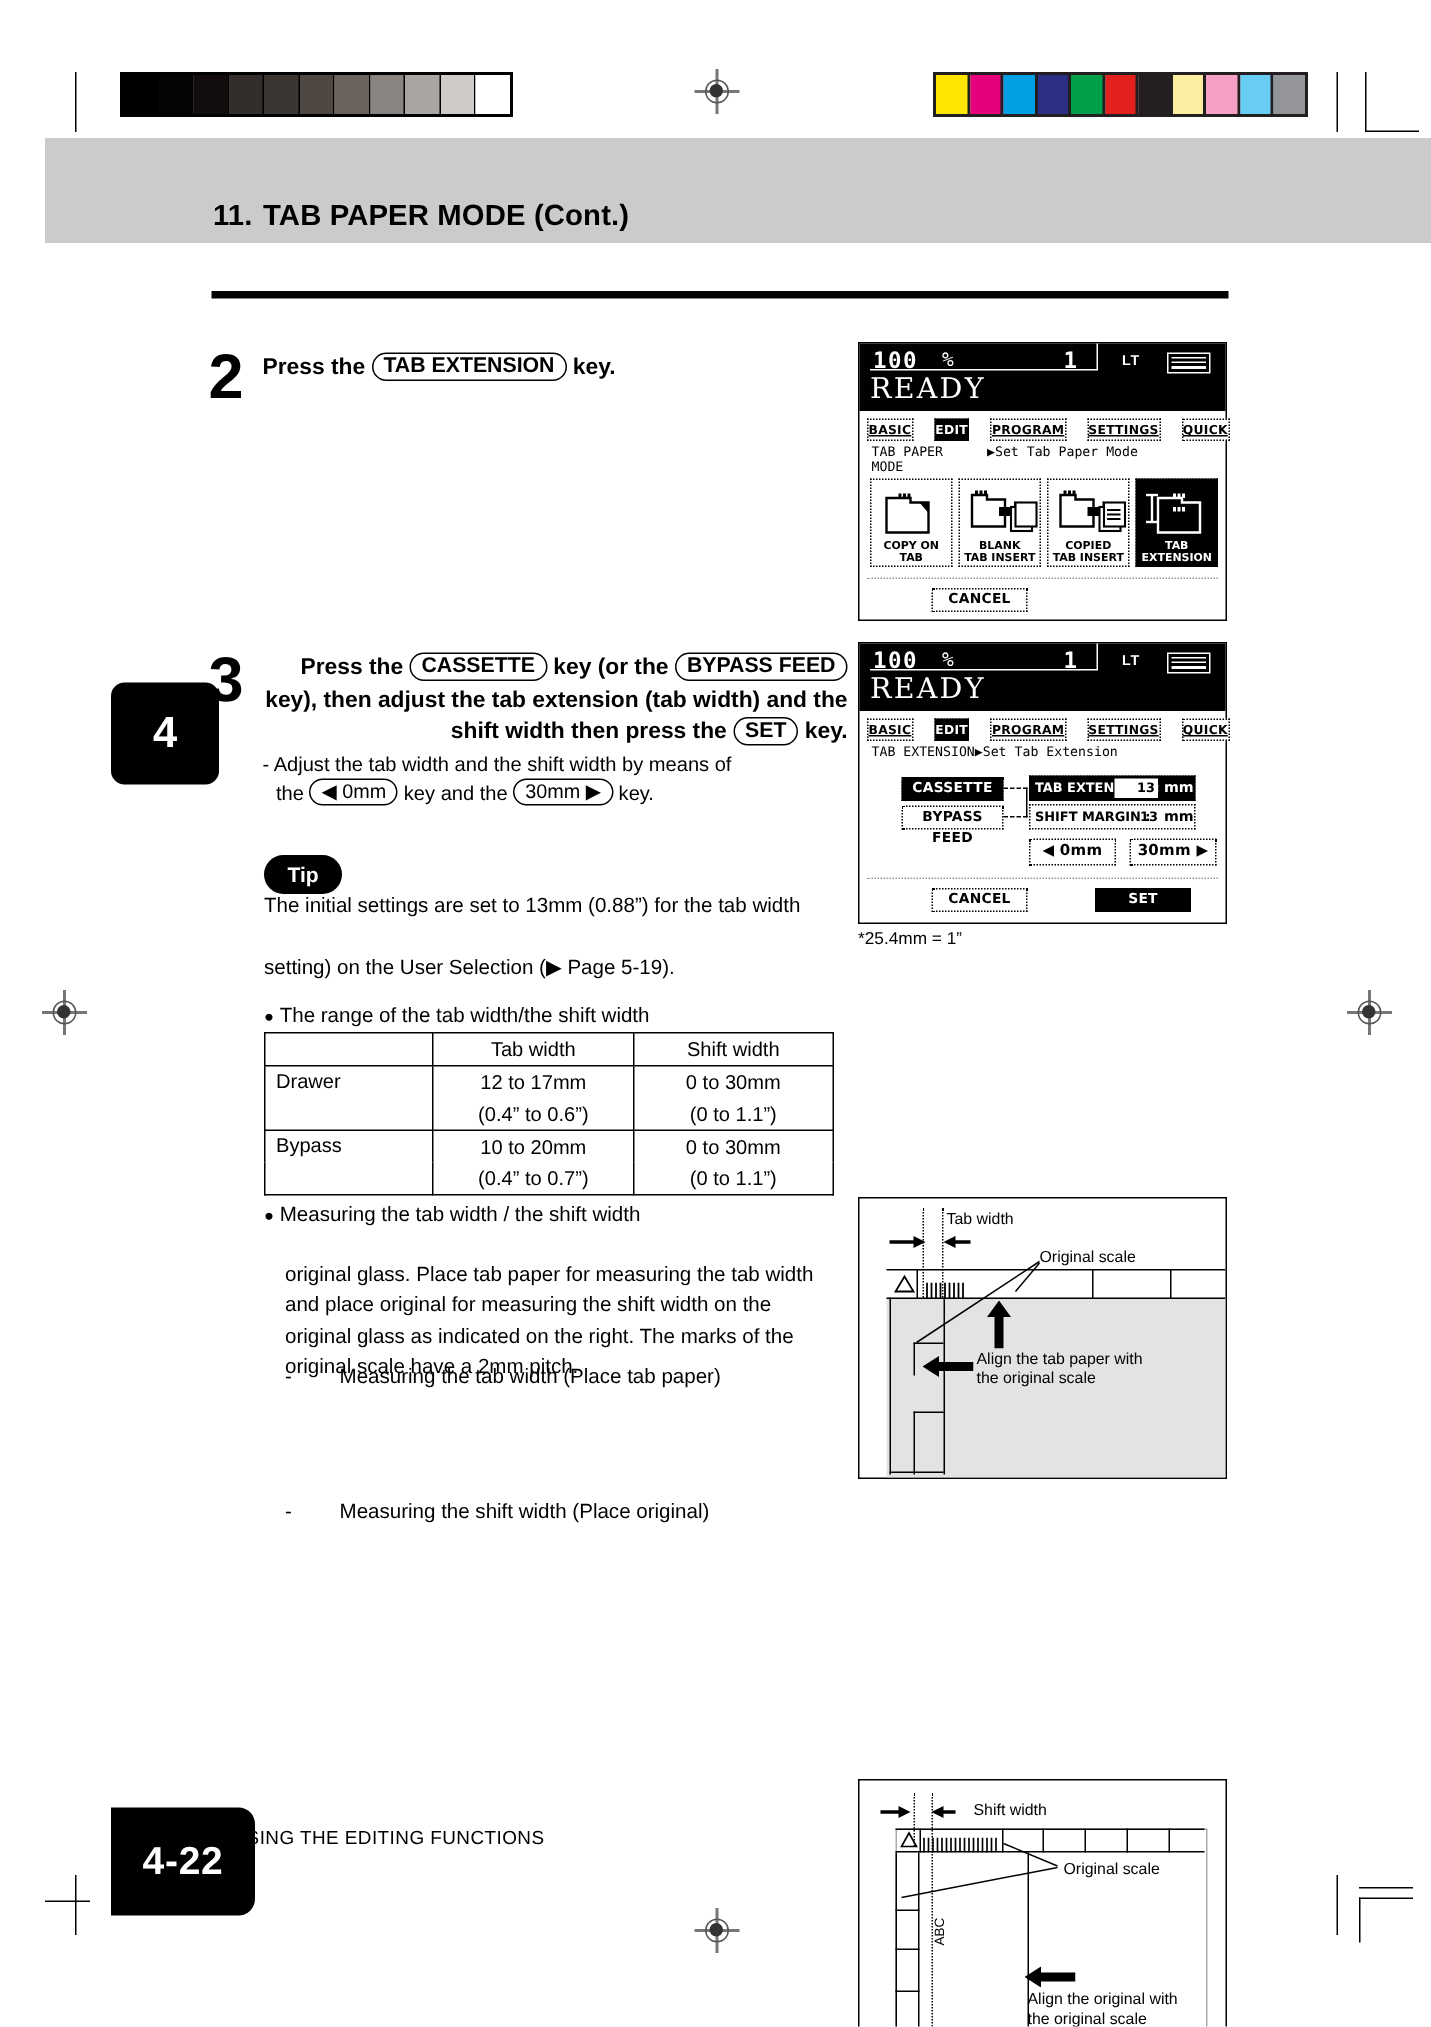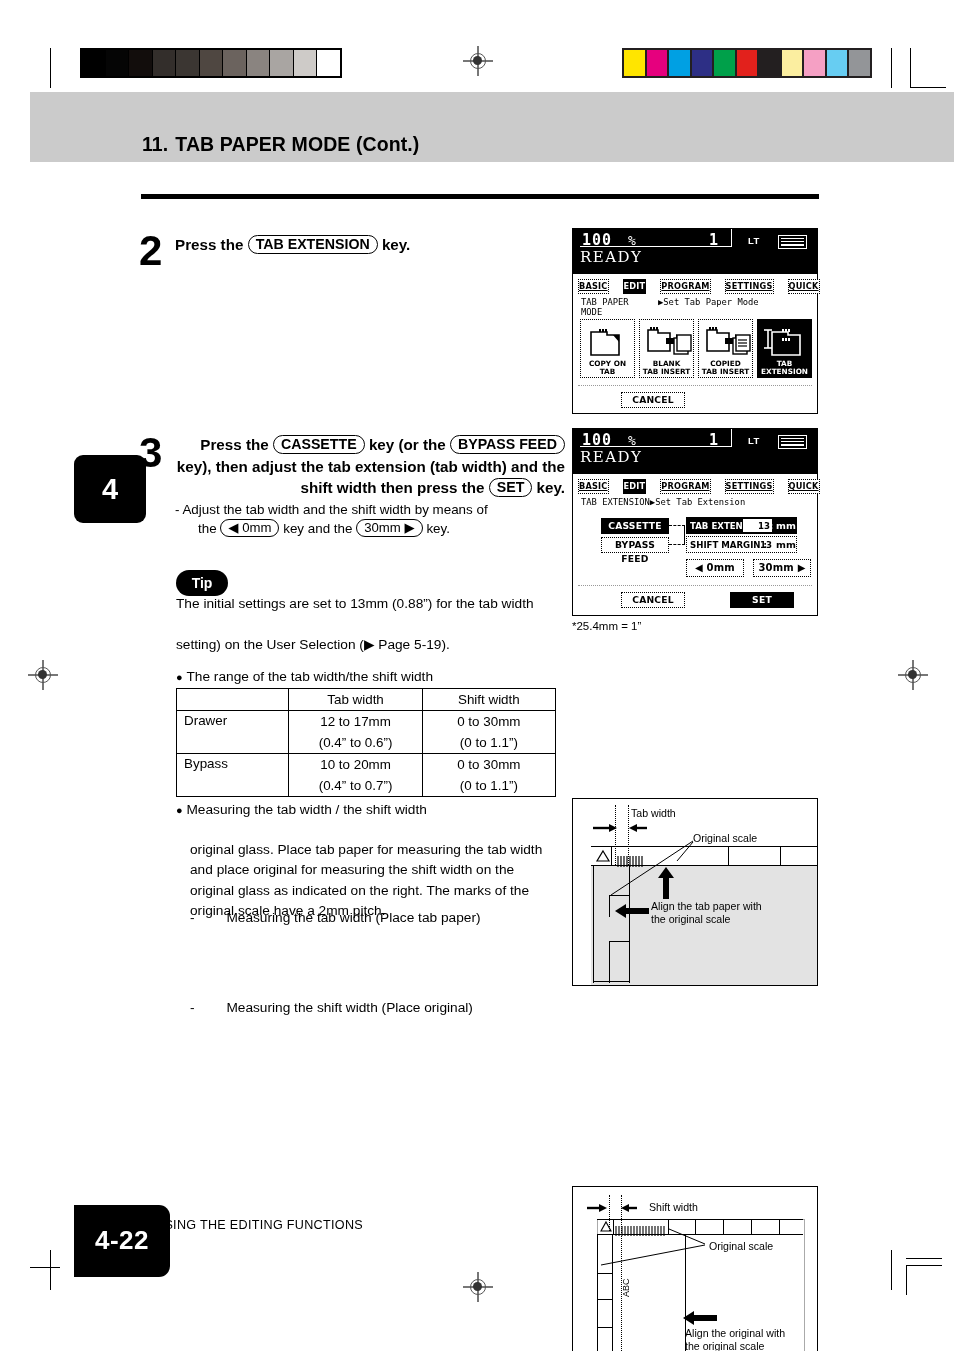--- a/index.html
+++ b/index.html
@@ -55,21 +55,21 @@
   table.range td{border:1.4px solid #000;padding:1px 4px;text-align:center;height:19px;}
   table.range td.lab{text-align:left;padding-left:7px;}
 
   
   .lcd{border:1.2px solid #000;background:#fff;}
   .lcd .top{background:#000;color:#fff;position:relative;}
   .lcdzoom{font-family:"DejaVu Sans Mono", monospace;}
   .zoomval{position:absolute;left:9px;top:2px;font-size:15px;font-weight:bold;letter-spacing:1px;}
   .pct{position:absolute;left:55px;top:4px;font-size:13px;}
   .copies{position:absolute;left:136px;top:2px;font-size:15px;font-weight:bold;}
-  .ready{position:absolute;left:7px;top:19px;font-size:15px;letter-spacing:1.5px;
+  .ready{position:absolute;left:7px;top:19px;font-size:19px;letter-spacing:1.5px;
       color:#fff;font-family:"DejaVu Serif",serif;}
   .ltlabel{position:absolute;left:175px;top:6px;font-size:9.5px;font-weight:bold;letter-spacing:.5px;}
   .papericon{position:absolute;left:205px;top:6px;width:27px;height:12px;border:1.5px solid #fff;}
   .papericon i{display:block;height:1.6px;background:#fff;margin:1.6px 2px 0 2px;}
   .topdiv{position:absolute;left:7px;top:17px;width:152px;height:1.4px;background:#fff;}
   .copydiv{position:absolute;left:158px;top:0px;width:1.4px;height:17px;background:#fff;}
 
   .tabrow{position:absolute;left:0;right:0;display:flex;gap:14px;padding:0 5px;box-sizing:border-box;text-decoration:underline;}
   .lcdtab{flex:1;height:13px;border:1.4px dotted #000;font-size:8.2px;font-weight:bold;
      text-align:center;line-height:13px;letter-spacing:.2px;background:#fff;color:#000;
@@ -305,21 +305,21 @@
   <span class="keycap">CASSETTE</span>
   <span>key (or the</span>
   <span class="keycap">BYPASS FEED</span>
   <span>key), then adjust the tab extension (tab width) and</span>
   <span>the shift width then press the</span>
   <span class="keycap">SET</span>
   <span>key.</span>
 </div>
 <div class="abs subtext" style="left:175px;top:500px;width:380px;">
   <span>- Adjust the tab width and the shift width by means of</span><br>
-  <span style="margin-left:23px">the</span>
+  <span style="margin-left:9px">the</span>
   <span class="keycap sm">◀ 0mm</span>
   <span>key and the</span>
   <span class="keycap sm">30mm ▶</span>
   <span>key.</span>
 </div>
 
 <div class="abs tip-pill" style="left:176px;top:570px;">Tip</div>
 <div class="abs bodytext" style="left:176px;top:594px;width:400px;">
   <span>The initial settings are set to 13mm (0.88”) for the tab width</span><br>
   <br>

